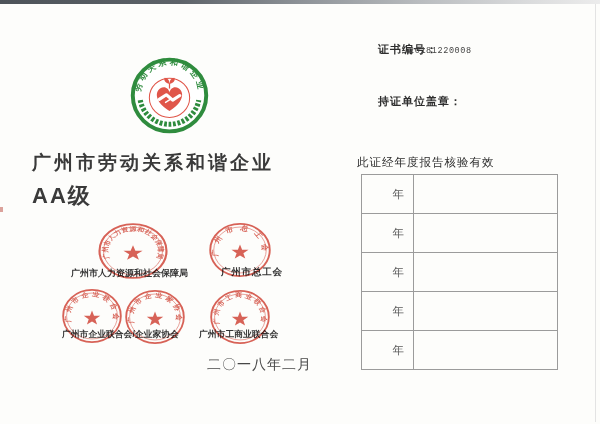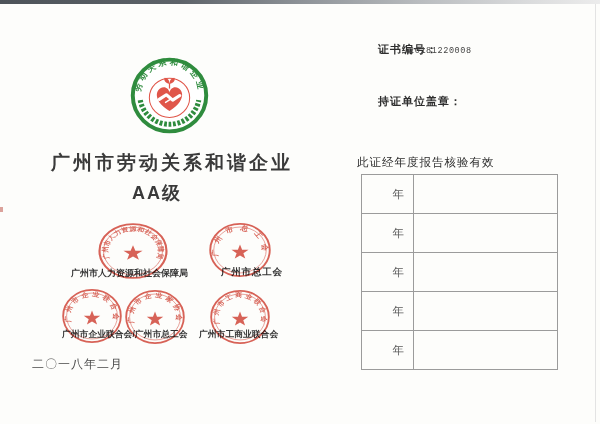--- a/index.html
+++ b/index.html
@@ -5,31 +5,31 @@
   html,body{margin:0;padding:0;}
   body{font-family:"Liberation Sans","DejaVu Sans",sans-serif;}
   .page{position:relative;width:600px;height:424px;background:#fdfdfb;overflow:hidden;}
   .scan-edge-top{position:absolute;left:0;top:0;width:600px;height:4px;
     background:linear-gradient(to right,#4d5359 0%,#5d6369 30%,#8d9297 50%,#b9bcbf 70%,#dadbdc 88%,#ececec 100%);}
   .scan-edge-right{position:absolute;right:4px;top:4px;width:1px;height:418px;background:#e3e3e3;}
   .scan-speck{position:absolute;left:0;top:207px;width:3px;height:5px;background:#c0574d;opacity:.55;}
 
   
   .emblem{position:absolute;left:130px;top:57px;width:79px;height:77px;}
-  .cert-title{position:absolute;left:32px;top:150px;width:280px;text-align:center;
+  .cert-title{position:absolute;left:32px;top:150px;width:280px;text-align:left;
     font-size:19px;letter-spacing:3px;color:#3a3a3a;font-weight:600;white-space:nowrap;}
-  .cert-grade{position:absolute;left:17px;top:181px;width:280px;text-align:center;
-    font-size:18px;letter-spacing:2px;color:#3a3a3a;font-weight:600;}
+  .cert-grade{position:absolute;left:32px;top:181px;width:280px;text-align:left;
+    font-size:22px;letter-spacing:2px;color:#3a3a3a;font-weight:600;}
   .org-label{position:absolute;white-space:nowrap;font-weight:bold;color:#333;}
   .lbl-hrss{left:71px;top:267px;font-size:9px;}
   .lbl-union{left:221px;top:266px;font-size:9.5px;letter-spacing:0.8px;}
   .lbl-enterprise{left:62px;top:329px;font-size:8.8px;}
   .lbl-commerce{left:199px;top:329px;font-size:8.8px;}
-  .cert-date{position:absolute;left:32px;top:356px;width:280px;text-align:left;
-    font-size:12px;letter-spacing:1px;color:#474747;}
+  .cert-date{position:absolute;left:32px;top:356px;width:280px;text-align:right;
+    font-size:14px;letter-spacing:1px;color:#474747;}
   .seal{position:absolute;mix-blend-mode:multiply;opacity:.92;}
   .seal-ring-outer{fill:#fff;fill-opacity:0;stroke:#d6564a;stroke-width:3;}
   .seal-ring-inner{fill:none;stroke:#d6564a;stroke-width:1;}
   .seal-star{fill:#d6564a;}
   .seal-text{fill:#d6564a;font-weight:bold;}
   .seal-1{left:97px;top:222px;width:72px;height:58px;}
   .seal-2{left:208px;top:222px;width:64px;height:56px;}
   .seal-3{left:61px;top:288px;width:62px;height:56px;}
   .seal-4{left:124px;top:289px;width:62px;height:56px;}
   .seal-5{left:209px;top:289px;width:62px;height:56px;}
@@ -75,21 +75,21 @@
     <path d="M50 70 C34 61 30 47 38 41 C44 37 49 41 50 46 C51 41 56 37 62 41 C70 47 66 61 50 70 Z" fill="#e0564a"></path>
     <path d="M37 55 L46 49 L54 56 L63 50" fill="none" stroke="#ffffff" stroke-width="4" stroke-linejoin="round" stroke-linecap="round"></path>
     <path d="M45 59 L51 55" stroke="#ffffff" stroke-width="1.8" stroke-linecap="round"></path>
   </svg>
 
   <div class="cert-title">广州市劳动关系和谐企业</div>
   <div class="cert-grade">AA级</div>
 
   <div class="org-label lbl-hrss">广州市人力资源和社会保障局</div>
   <div class="org-label lbl-union">广州市总工会</div>
-  <div class="org-label lbl-enterprise">广州市企业联合会/广州市总工会</div>
+  <div class="org-label lbl-enterprise">广州市企业联合会/企业家协会</div>
   <div class="org-label lbl-commerce">广州市工商业联合会</div>
   <div class="cert-date">二〇一八年二月</div>
 
   <svg class="seal seal-1" viewBox="0 0 100 100" preserveAspectRatio="none">
     <defs>
         <path id="sa1" d="M 18.3 64.8 A 35 35 0 1 1 81.7 64.8"></path>
       </defs>
     <circle class="seal-ring-outer" cx="50" cy="50" r="46.5"></circle>
     <circle class="seal-ring-inner" cx="50" cy="50" r="41"></circle>
     <polygon class="seal-star" points="50,40 53.3,49.5 63.3,49.7 55.3,55.7 58.2,65.3 50,59.6 41.8,65.3 44.7,55.7 36.7,49.7 46.7,49.5"></polygon>

